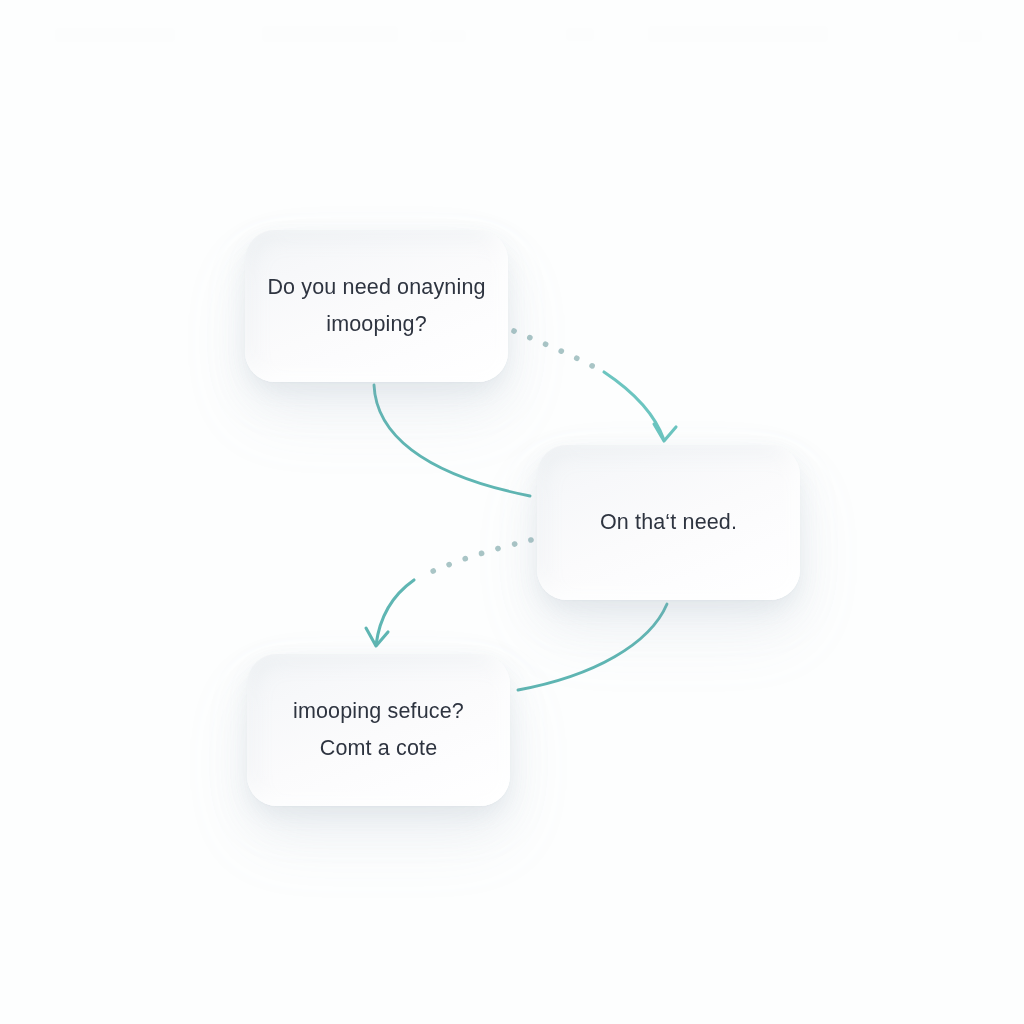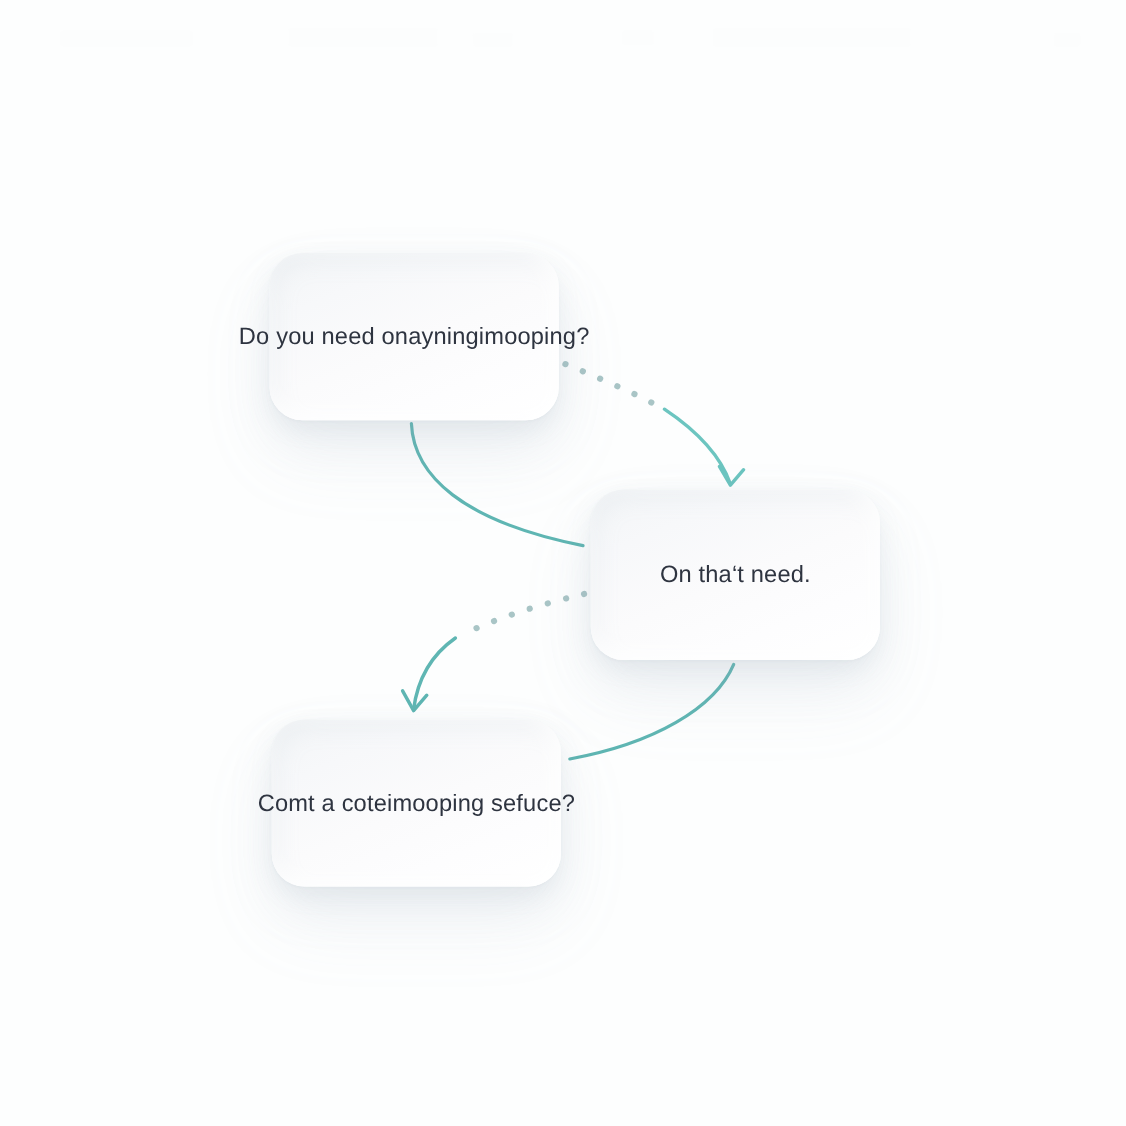--- a/index.html
+++ b/index.html
@@ -48,21 +48,21 @@
         #fdfdfe 74%,
         #ffffff 100%);
     box-shadow:
        0 1px 2px rgba(150,165,180,0.06),
        0 8px 20px rgba(150,165,180,0.10),
        0 20px 44px rgba(150,165,180,0.11),
        0 34px 70px rgba(150,168,185,0.09),
       -7px -7px 22px rgba(255,255,255,0.92) inset,
        6px 8px 22px rgba(168,182,196,0.10) inset;
     display: flex;
-    flex-direction: row;
+    flex-direction: column;
     align-items: center;
     justify-content: center;
     box-sizing: border-box;
     padding: 0 26px;
   }
 
   .node-line {
     color: #2e3440;
     font-size: 21.5px;
     line-height: 37px;
@@ -123,17 +123,17 @@
   <div class="node" id="node-1">
     <div class="node-line">Do you need onayning</div>
     <div class="node-line">imooping?</div>
   </div>
 
   <div class="node" id="node-2">
     <div class="node-line">On tha‘t need.</div>
   </div>
 
   <div class="node" id="node-3">
+    <div class="node-line">imooping sefuce?</div>
     <div class="node-line">Comt a cote</div>
-    <div class="node-line">imooping sefuce?</div>
   </div>
 
 </div>
 
 </body></html>

